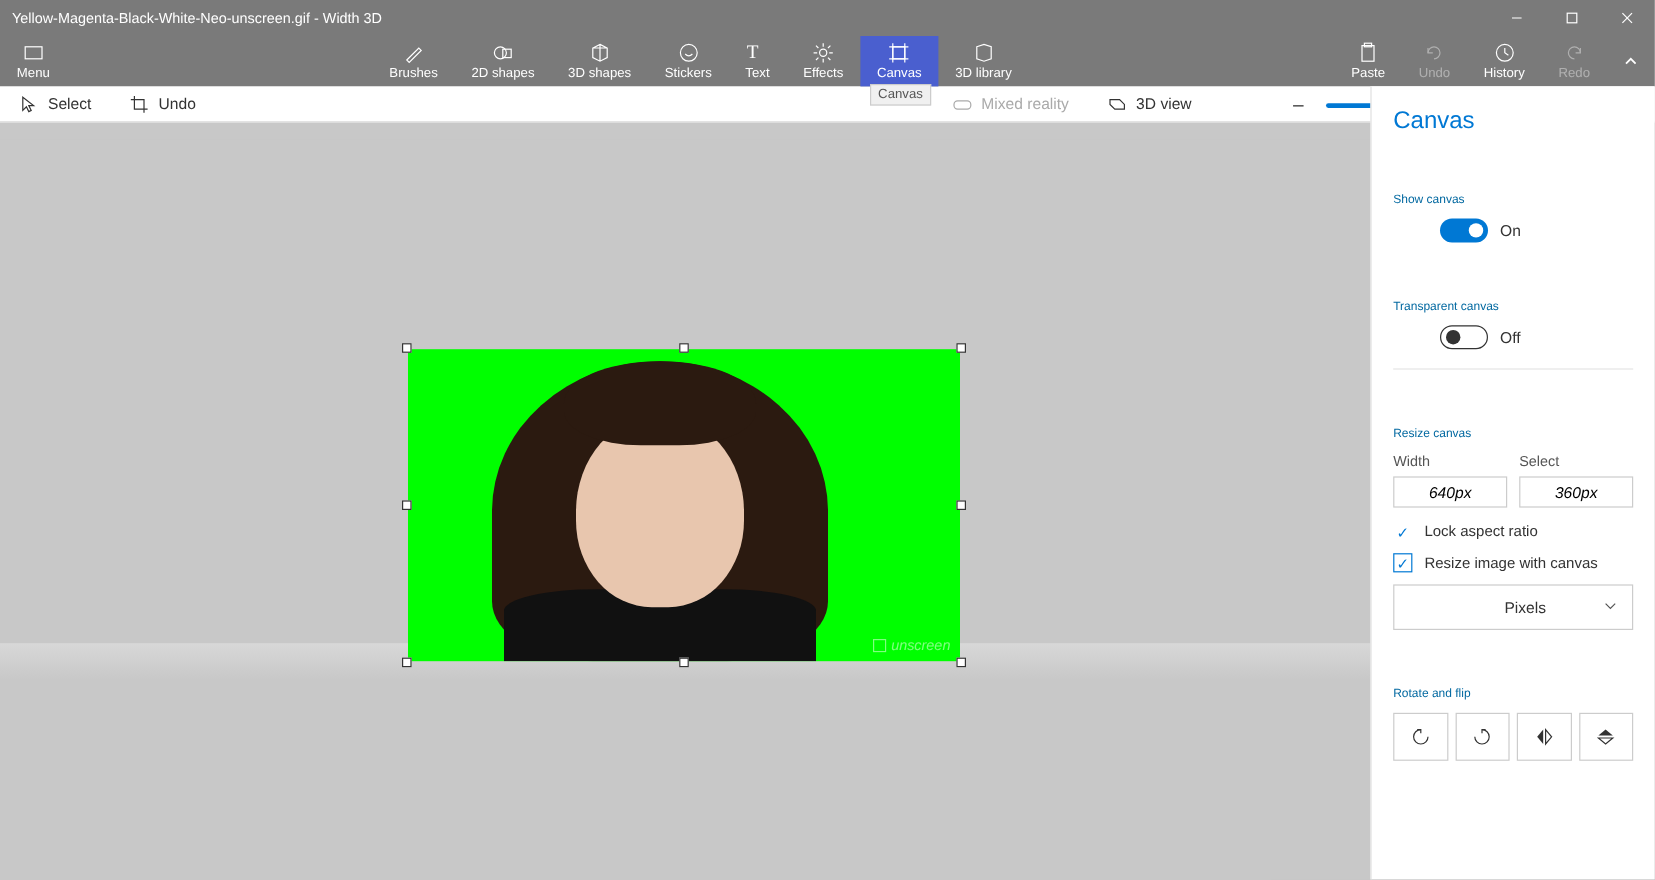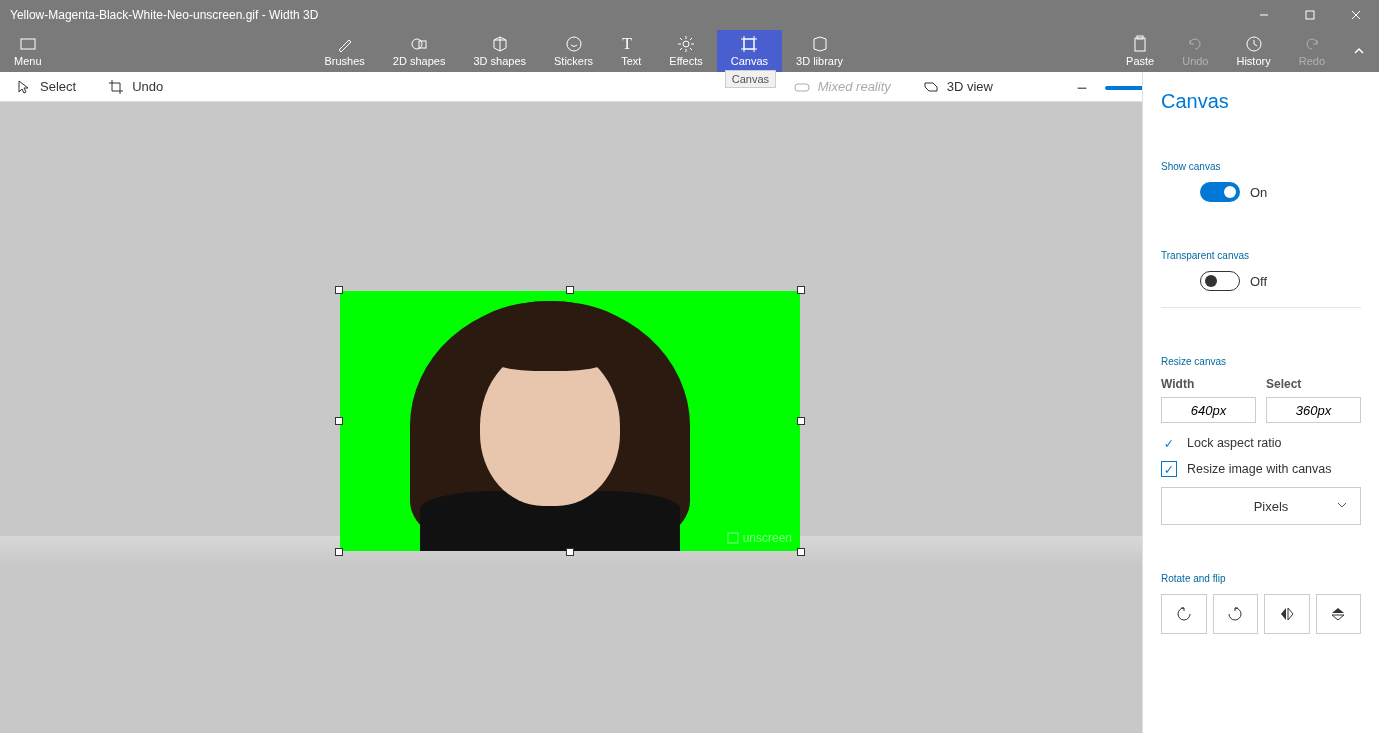--- a/index.html
+++ b/index.html
@@ -15,34 +15,34 @@
 .ribbon-item { display:flex; flex-direction:column; align-items:center; justify-content:center; padding:0 14px; cursor:pointer; }
 .ribbon-item svg, .ribbon-item .ico { width:18px; height:18px; margin-bottom:2px; }
 .ribbon-item.active { background:#4a5fcf; }
 .ribbon-item.disabled { opacity:.4; }
 .ribbon-spacer { flex:1; }
 .ribbon-collapse { width:40px; display:flex; align-items:center; justify-content:center; cursor:pointer; }
 
 
 .toolbar { height:30px; background:#fff; border-bottom:1px solid #ddd; display:flex; align-items:flex-end; font-size:13px; color:#333; }
 .tool-btn { display:flex; align-items:center; gap:8px; padding:0 16px; height:100%; cursor:pointer; }
-.tool-btn.disabled { color:#aaa;font-style:italic; }
+.tool-btn.disabled { color:#aaa; }
 .tool-btn svg,.tool-btn .ico{width:16px;height:16px;}
 .zoom-area { display:flex; align-items:center; gap:10px; margin-left:60px; margin-right:8px; }
 .zoom-btn { width:26px; height:26px; display:flex; align-items:center; justify-content:center; font-size:18px; color:#555; cursor:pointer; }
 .slider { position:relative; width:130px; height:4px; background:#0078d4; border-radius:2px; }
 .slider::before{content:'';position:absolute;right:0;top:0;height:100%;width:55%;background:#ccc;border-radius:2px;}
 .slider-thumb{position:absolute;left:45%;top:50%;width:8px;height:18px;background:#0078d4;border-radius:2px;transform:translate(-50%,-50%);}
 .zoom-label{width:50px;text-align:center;font-size:13px;}
 .more-btn{width:40px;display:flex;align-items:center;justify-content:center;font-size:16px;color:#555;cursor:pointer;letter-spacing:2px;}
 
 
 .workspace { position:absolute; top:116px; left:0; width:1142px; bottom:0; background:#c8c8c8; overflow:hidden; }
 .workspace-fade { position:absolute; left:0; right:0; top:420px; height:30px; background:linear-gradient(#d8d8d8,#c8c8c8); }
-.canvas-wrap { position:absolute; left:340px; top:175px; width:460px; height:260px; }
+.canvas-wrap { position:absolute; left:340px; top:175px; width:460px; height:260px;font-style:italic; }
 .canvas { width:100%; height:100%; background:#00ff00; overflow:hidden; position:relative; }
 .figure-hair{position:absolute;left:70px;top:10px;width:280px;height:250px;background:#2b1a10;border-radius:50% 50% 30% 30% / 50% 50% 20% 20%;}
 .figure-face{position:absolute;left:140px;top:55px;width:140px;height:160px;background:#e8c6ae;border-radius:50% 50% 45% 45%;}
 .figure-bangs{position:absolute;left:130px;top:10px;width:160px;height:70px;background:#2b1a10;border-radius:50% 50% 40% 40%;}
 .figure-neck{position:absolute;left:80px;top:200px;width:260px;height:60px;background:#111;border-radius:30% 30% 0 0;}
 .watermark{position:absolute;right:8px;bottom:6px;color:rgba(255,255,255,.5);font-size:12px;display:flex;align-items:center;gap:4px;}
 .handle{position:absolute;width:8px;height:8px;background:#fff;border:1px solid #333;}
 .h-tl{left:-5px;top:-5px;} .h-tr{right:-5px;top:-5px;} .h-bl{left:-5px;bottom:-5px;} .h-br{right:-5px;bottom:-5px;}
 .h-tc{left:50%;top:-5px;transform:translateX(-50%);} .h-bc{left:50%;bottom:-5px;transform:translateX(-50%);}
 .h-ml{left:-5px;top:50%;transform:translateY(-50%);} .h-mr{right:-5px;top:50%;transform:translateY(-50%);}
@@ -54,21 +54,21 @@
 .toggle-row { display:flex; align-items:center; gap:10px; margin-bottom:16px;margin-left:39px; }
 .toggle { width:40px; height:20px; border-radius:10px; position:relative; cursor:pointer; }
 .toggle.on { background:#0078d4; }
 .toggle.off { background:#fff; border:1px solid #333; }
 .toggle .knob { position:absolute; width:12px; height:12px; border-radius:50%; top:50%; transform:translateY(-50%); }
 .toggle.on .knob { background:#fff; right:4px; }
 .toggle.off .knob { background:#333; left:4px; }
 .divider { height:1px; background:#e5e5e5; margin:8px 0 16px; }
 .dim-row { display:flex; gap:10px; margin-bottom:12px; }
 .dim-col { flex:1; }
-.dim-col label { font-size:12px; color:#555; display:block; margin-bottom:6px;font-weight:bold; }
+.dim-col label { font-size:12px; color:#555; display:block; margin-bottom:6px; }
 .dim-input { width:100%; height:26px; border:1px solid #ccc; text-align:center; font-size:13px;font-style:italic; }
 .check-row { display:flex; align-items:center; gap:10px; margin-bottom:10px; font-size:12.5px; cursor:pointer; }
 .checkbox { width:16px; height:16px; display:flex; align-items:center; justify-content:center; color:#0078d4; }
 .checkbox.boxed { border:1px solid #0078d4; }
 .unit-select { height:38px; border:1px solid #ccc; display:flex; align-items:center; justify-content:center; position:relative; margin:8px 0 18px; cursor:pointer;padding-left:20px; }
 .unit-select .chev{position:absolute;right:12px;}
 .btn-grid { display:flex; gap:6px; }
 .icon-btn { flex:1; height:40px; border:1px solid #ccc; display:flex; align-items:center; justify-content:center; cursor:pointer; }
 </style>
 </head>

